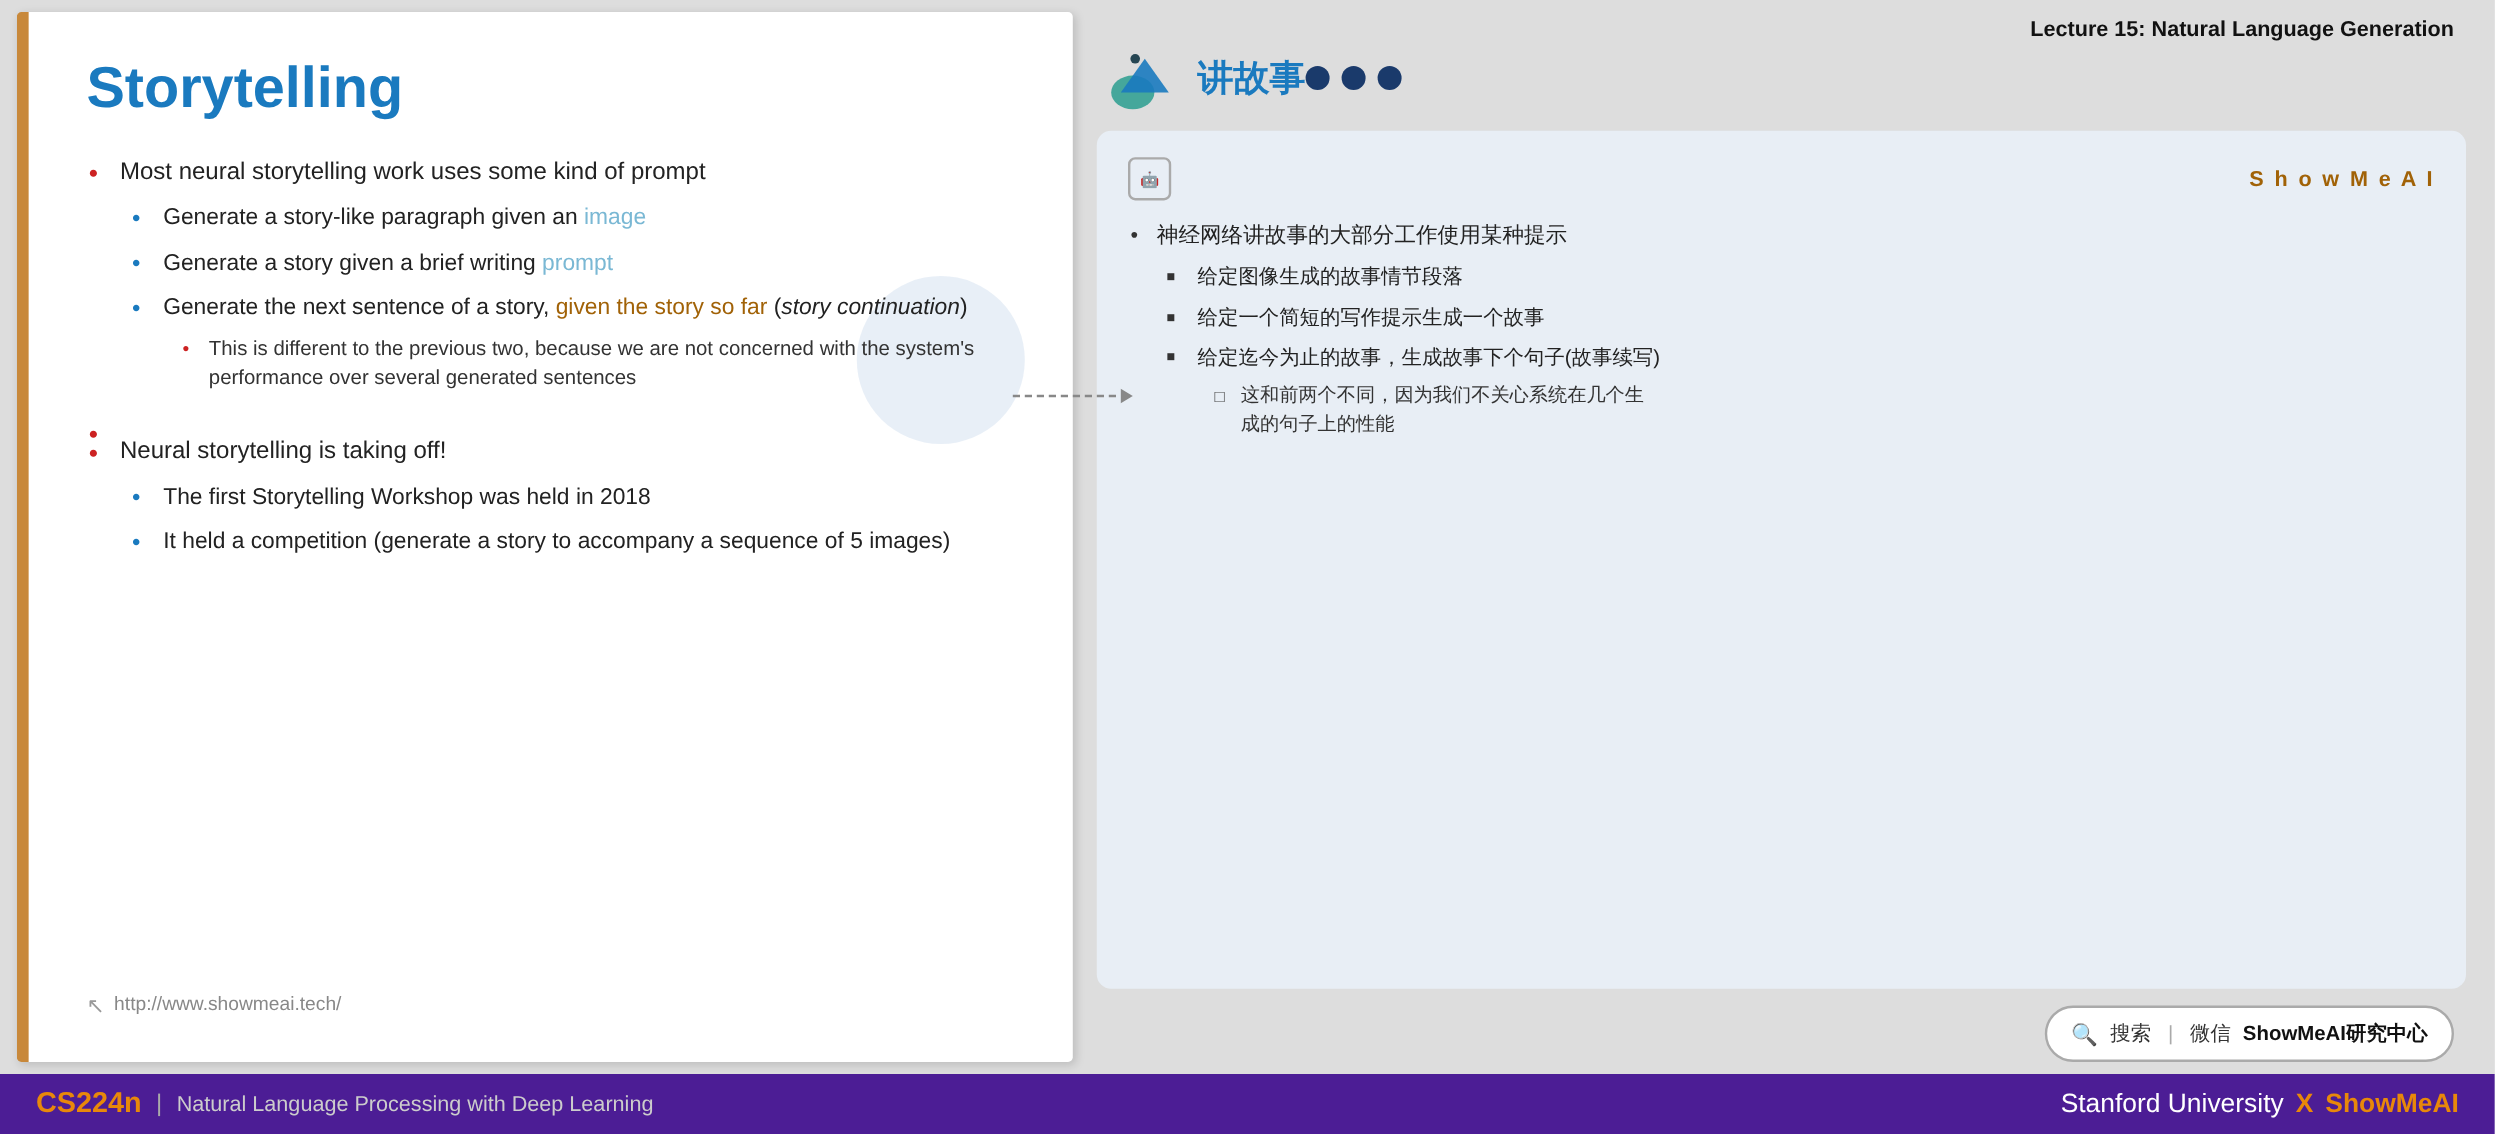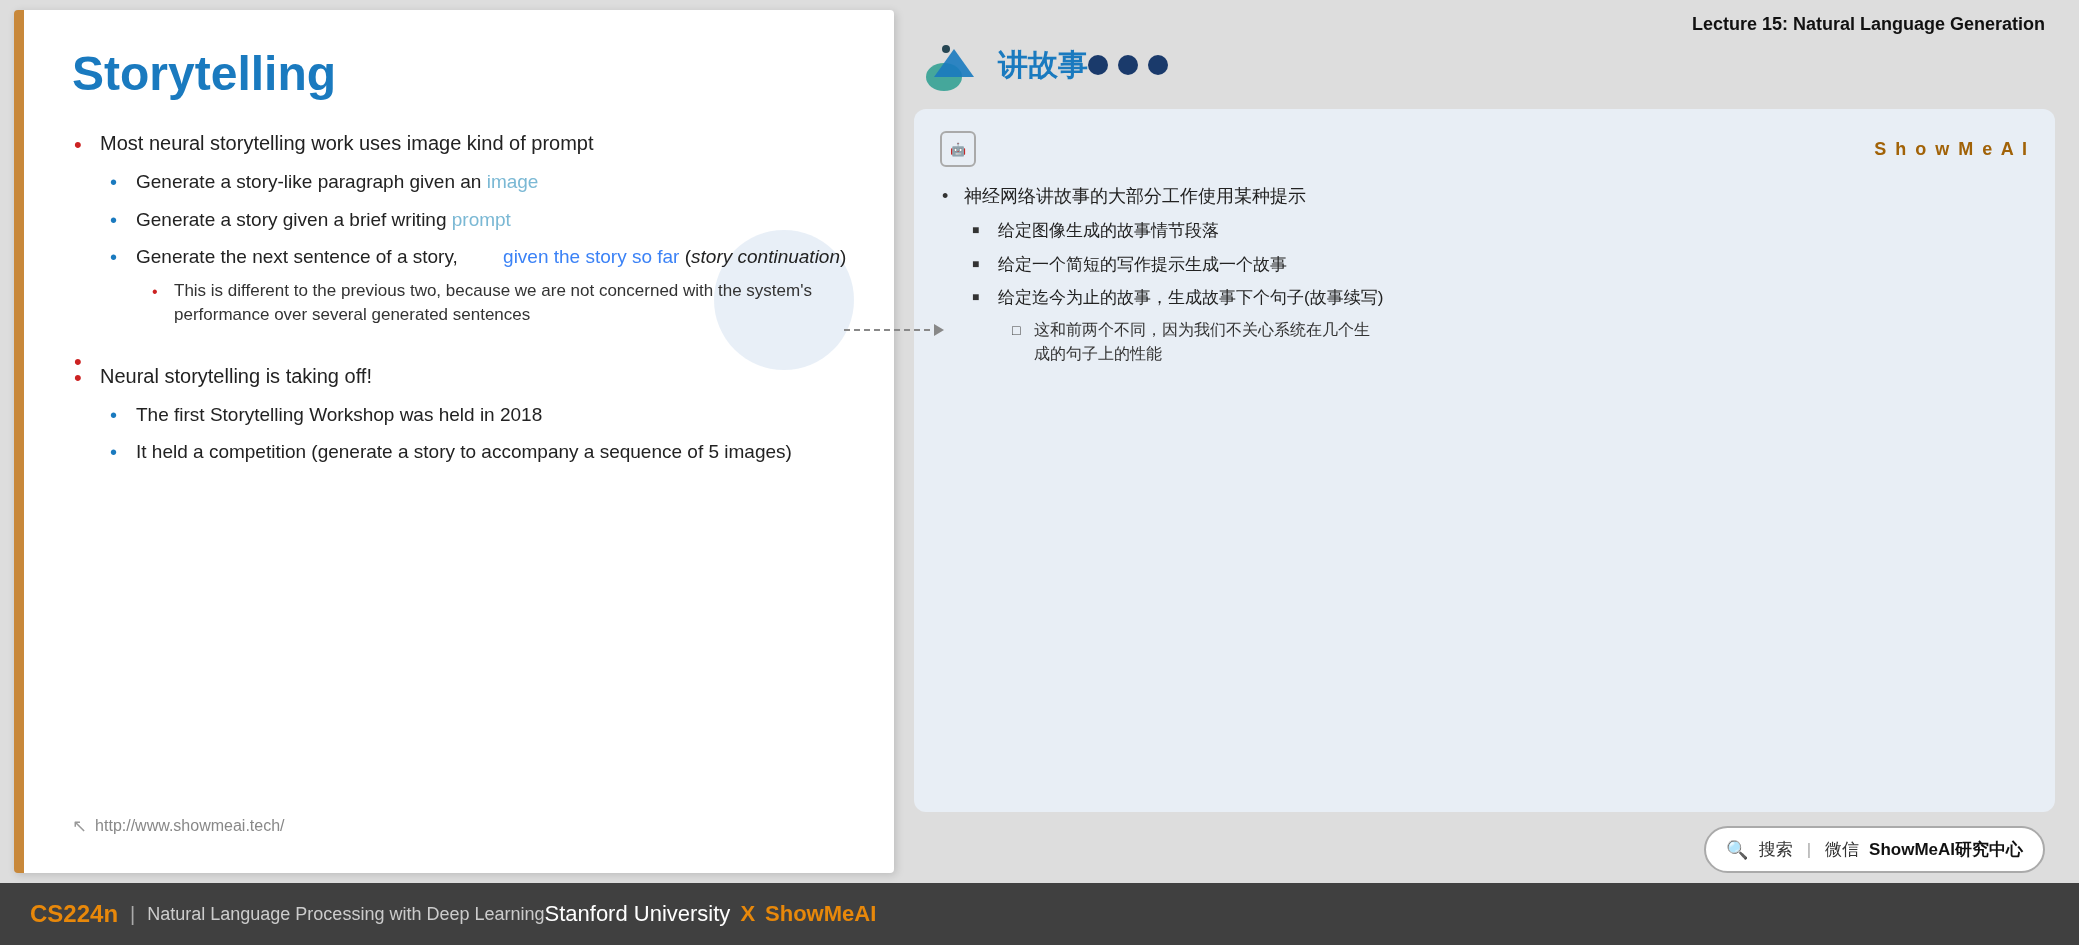--- a/index.html
+++ b/index.html
@@ -116,21 +116,21 @@
       content: '•';
       color: #cc2222;
       font-size: 16px;
       position: absolute;
       left: 0;
       top: 1px;
     }
 
     .highlight-image { color: #7ab8d4; }
     .highlight-prompt { color: #7ab8d4; }
-    .highlight-story { color: #3b82f6; margin-left: 40px; }
+    .highlight-story { color: #a16207; }
 
     .italic { font-style: italic; }
 
     .dashed-arrow {
       position: absolute;
       top: 280px;
       right: -60px;
       width: 120px;
       height: 80px;
       pointer-events: none;
@@ -359,24 +359,25 @@
       margin: 0 4px;
     }
 
     .search-text-bold {
       font-weight: 700;
       color: #111;
     }
 
     
     .bottom-bar {
-      height: 62px;
-      background: #404040;
-      display: flex;
-      align-items: center;
+      height: 50px;
+      background: #4c1d95;
+      display: flex;
+      align-items: center;
+      justify-content: space-between;
       padding: 0 30px;
       flex-shrink: 0;
     }
 
     .bottom-left {
       display: flex;
       align-items: center;
       gap: 12px;
     }
 
@@ -426,21 +427,21 @@
 
     <div class="slide-panel">
 
       <div class="bubble-decoration"></div>
 
       <h1 class="slide-title">Storytelling</h1>
 
       <ul class="bullet-list">
 
         <li>
-          <span>Most neural storytelling work uses image kind of prompt</span>
+          <span>Most neural storytelling work uses some kind of prompt</span>
           <ul class="sub-list">
             <li>
               Generate a story-like paragraph given an <span class="highlight-image">image</span>
             </li>
             <li>
               Generate a story given a brief writing <span class="highlight-prompt">prompt</span>
             </li>
             <li>
               Generate the next sentence of a story, <span class="highlight-story">given the story so far</span>
               (<span class="italic">story continuation</span>)

